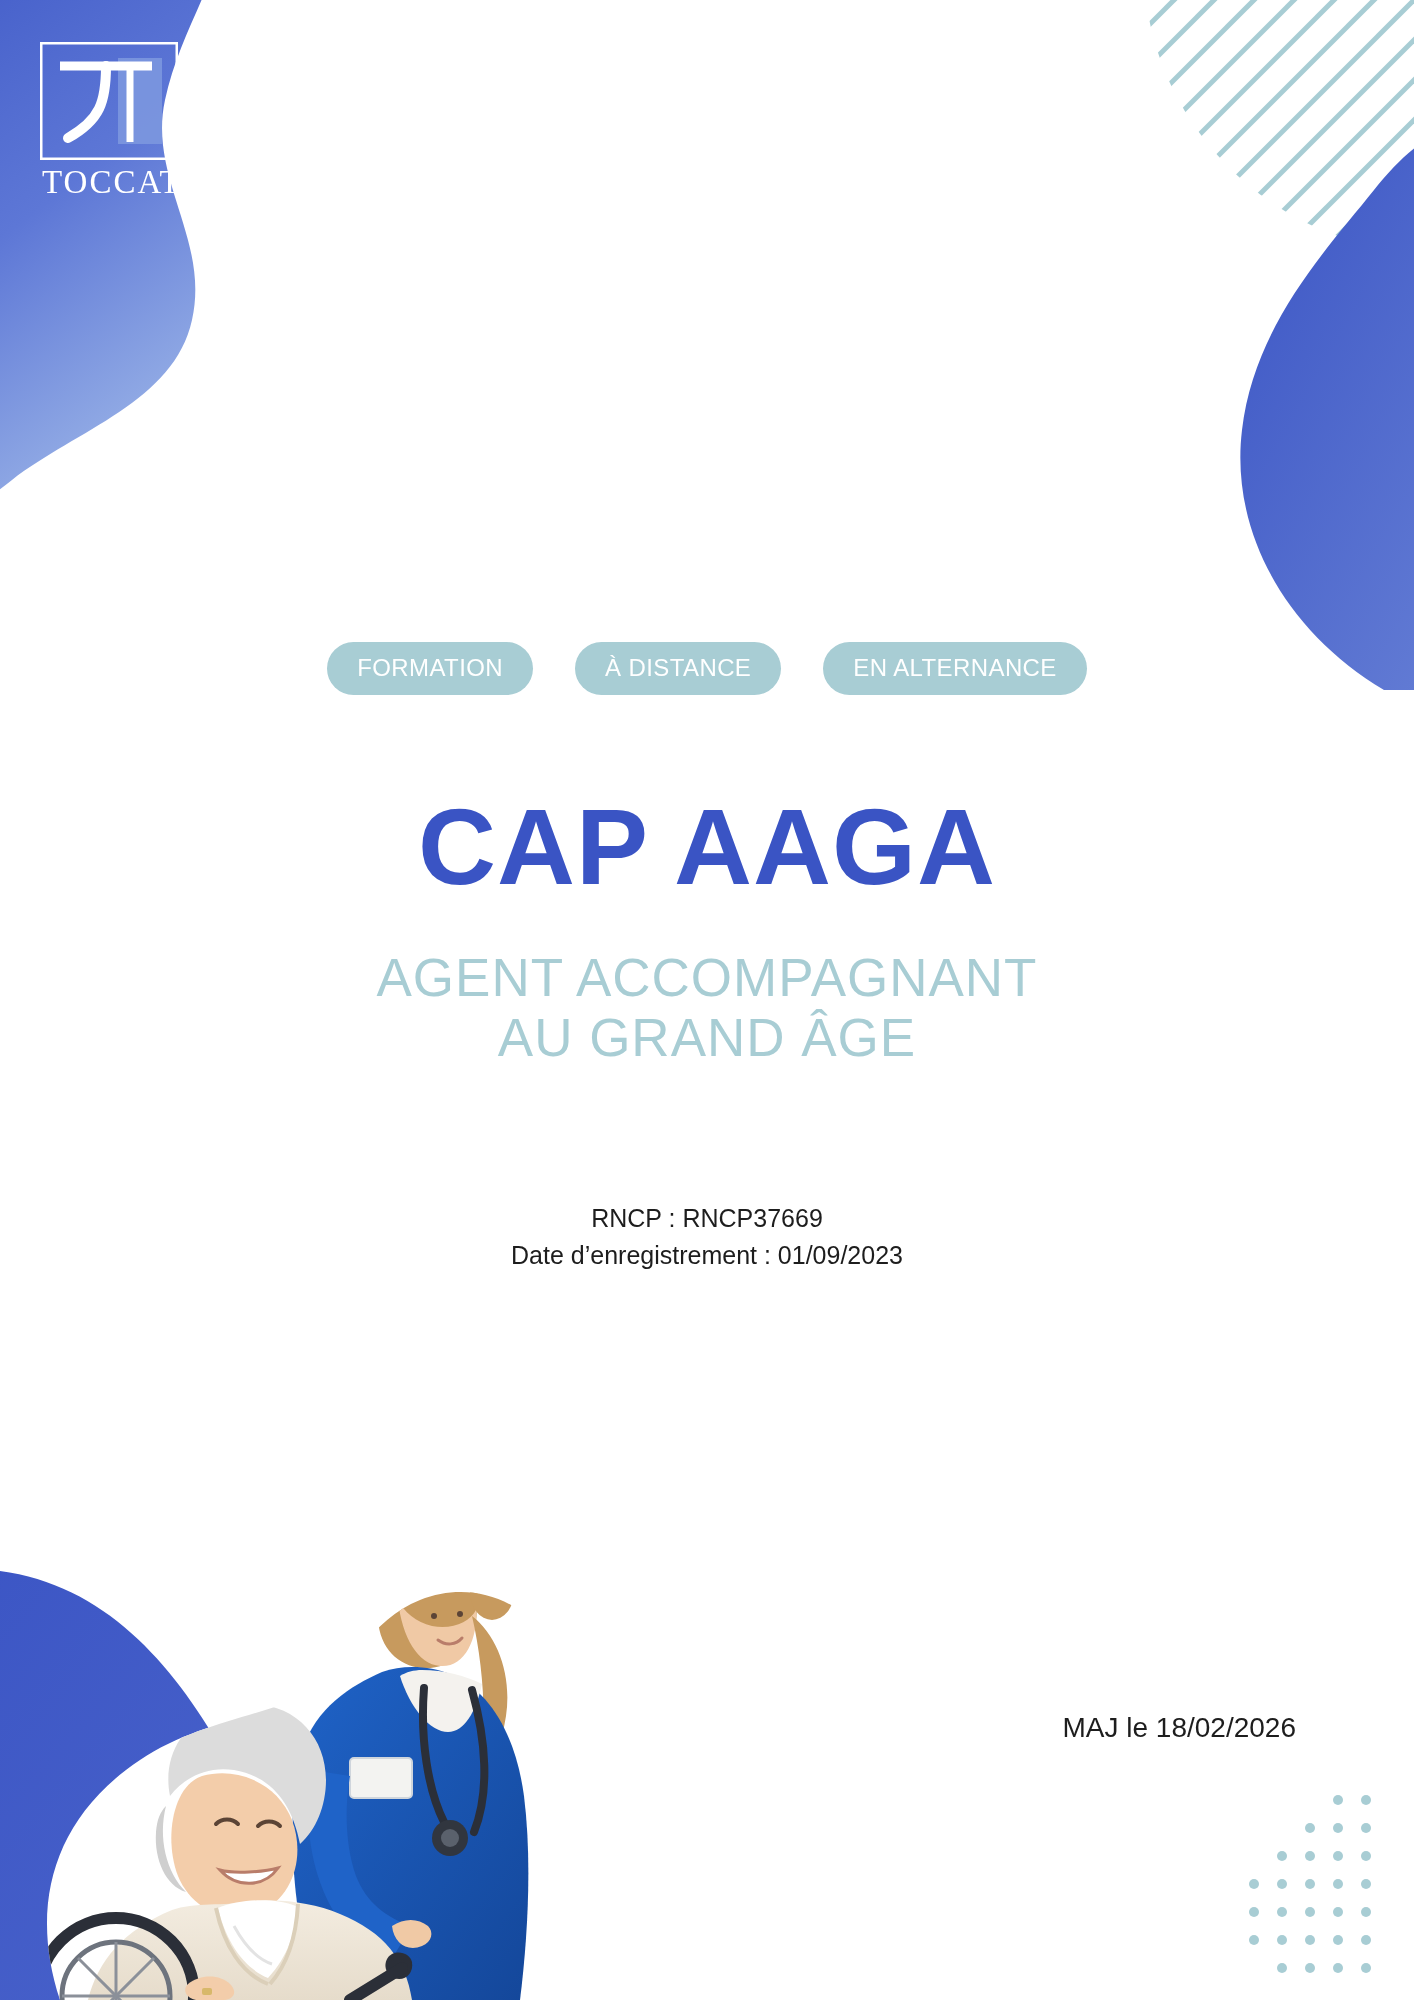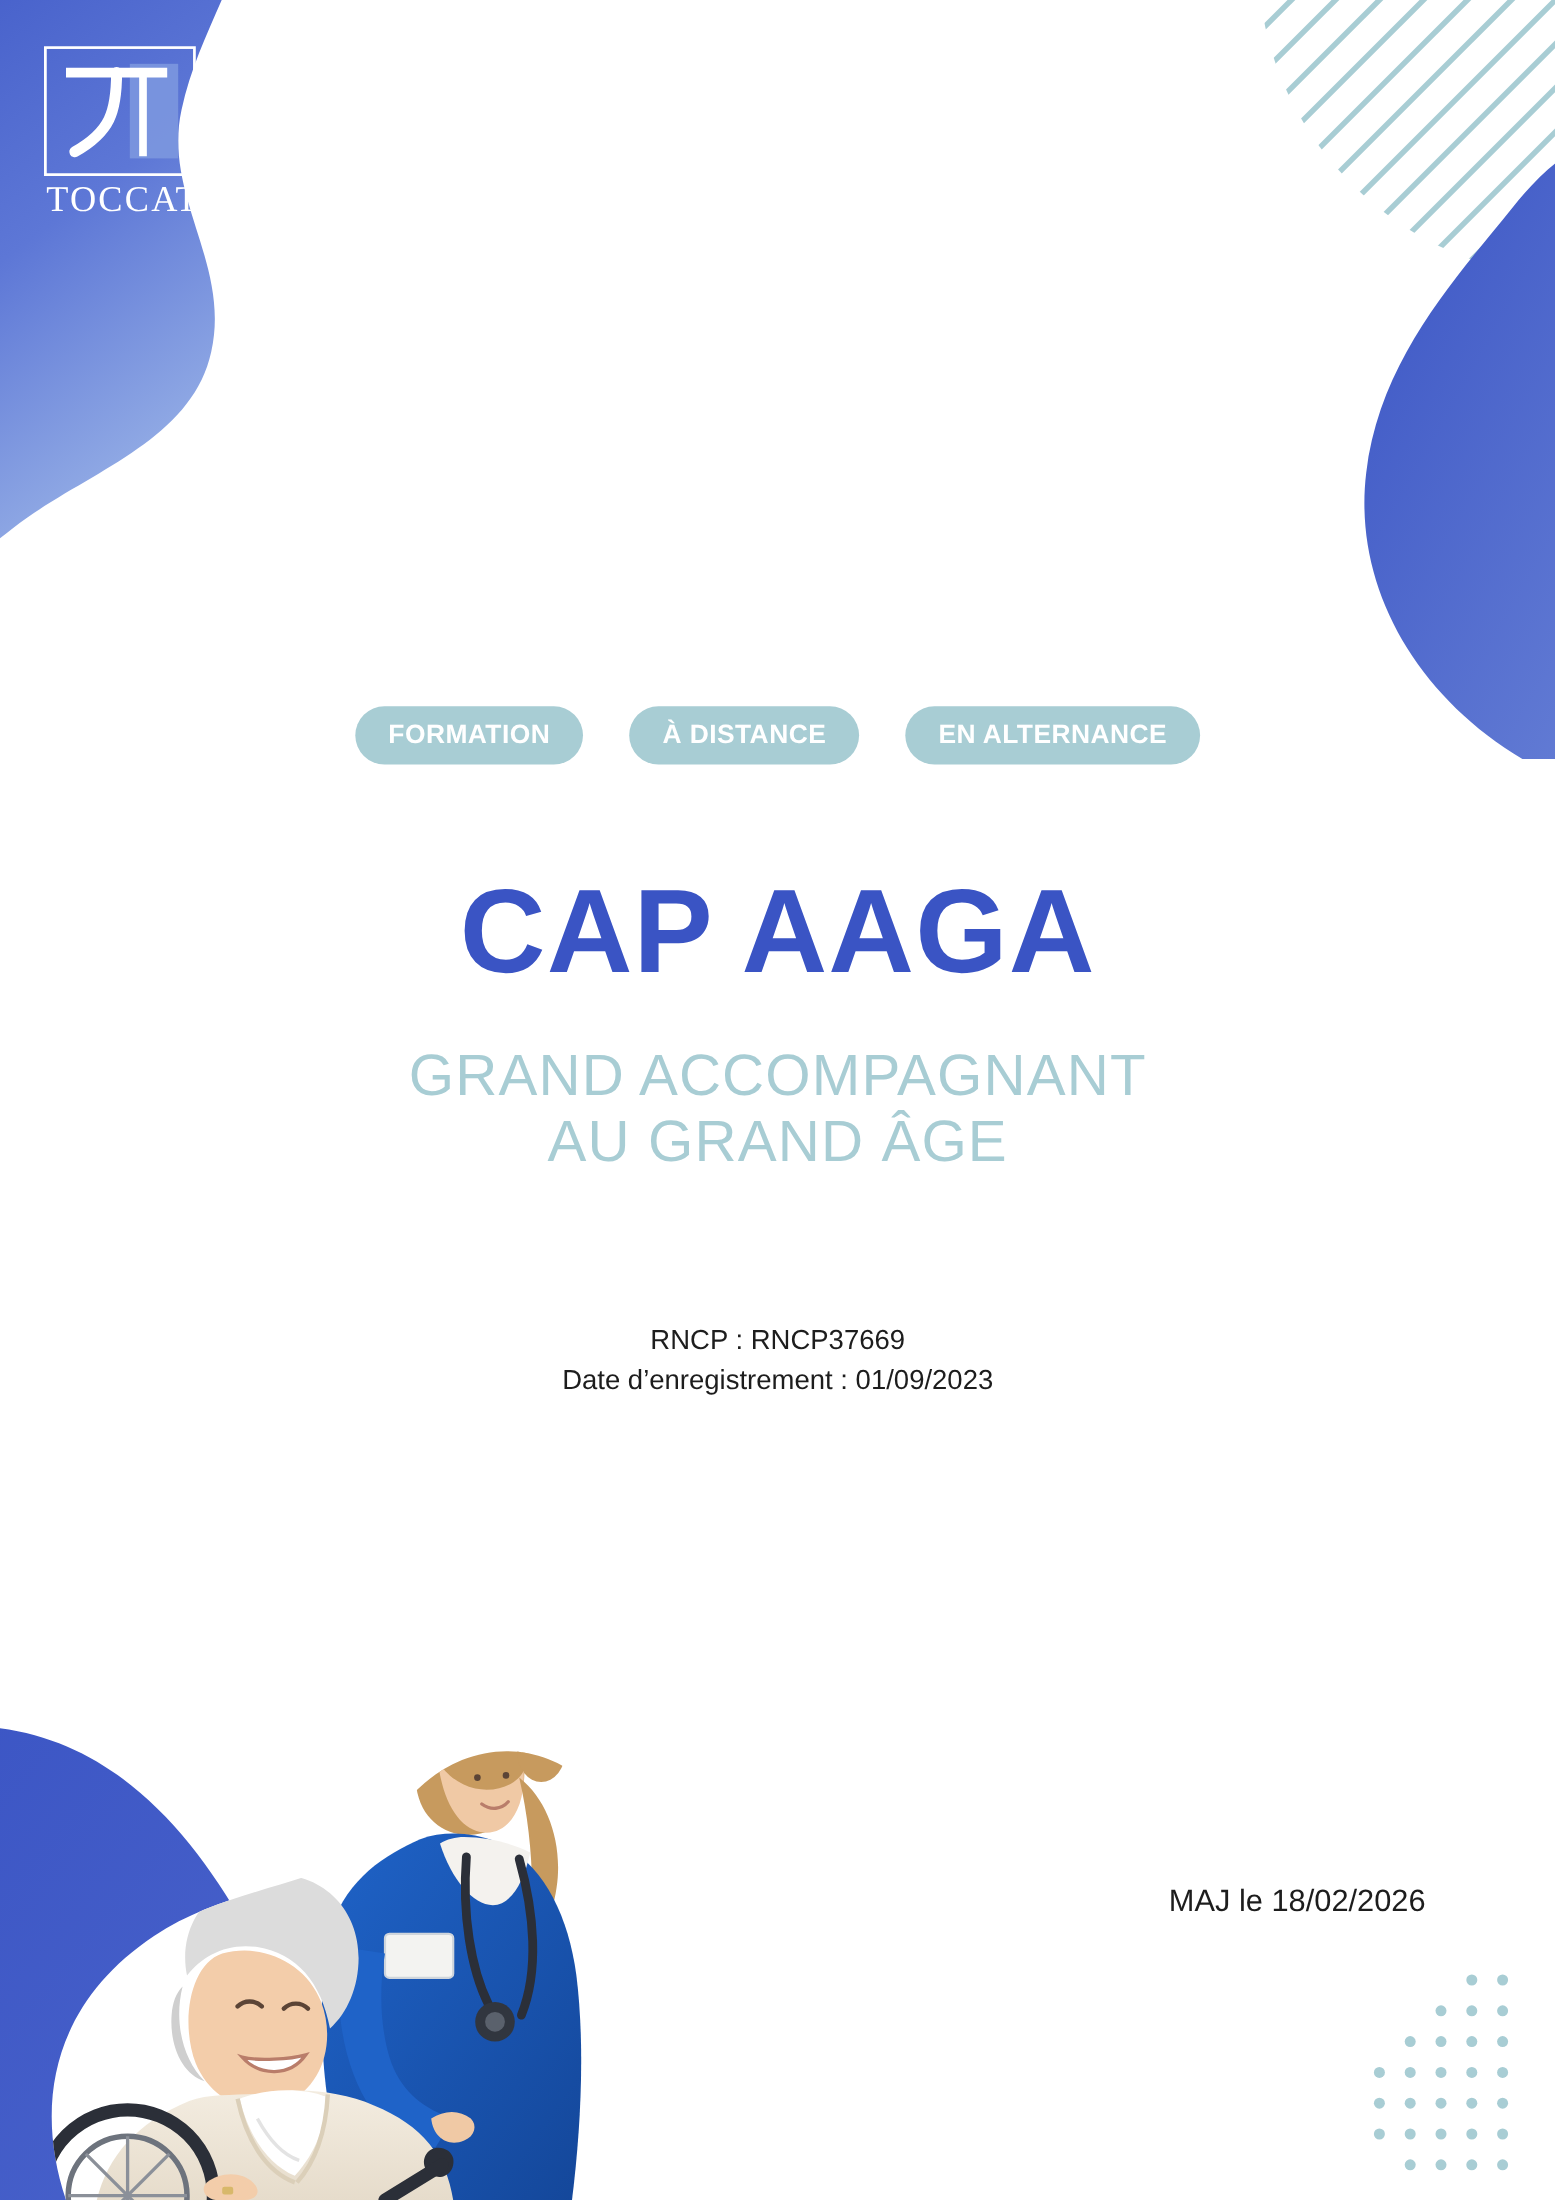--- a/index.html
+++ b/index.html
@@ -97,21 +97,21 @@
     width: 100%;
     display: flex;
     justify-content: center;
     gap: 42px;
     z-index: 4;
   }
   .tag {
     background: #a8cdd4;
     color: #ffffff;
     font-size: 24px;
-    font-weight: bold;
+    font-weight: normal;
     letter-spacing: 0.4px;
     padding: 14px 30px 15px;
     border-radius: 40px;
     white-space: nowrap;
     line-height: 1;
   }
 
   
   #main-title {
     position: absolute;
@@ -293,21 +293,21 @@
 
 <div id="tag-row">
   <span class="tag">FORMATION</span>
   <span class="tag">À DISTANCE</span>
   <span class="tag">EN ALTERNANCE</span>
 </div>
 
 <div id="main-title">CAP AAGA</div>
 
 <div id="subtitle">
-  <span class="line">GRAND ACCOMPAGNANT</span>
+  <span class="line">AGENT ACCOMPAGNANT</span>
   <span class="line">AU GRAND ÂGE</span>
 </div>
 
 <div id="cert-block">
   <div class="rncp">RNCP : RNCP37669</div>
   <div>Date d’enregistrement : 01/09/2023</div>
 </div>
 
 <div id="photo">
   <svg width="620" height="560" viewBox="0 0 620 560" xmlns="http://www.w3.org/2000/svg">

